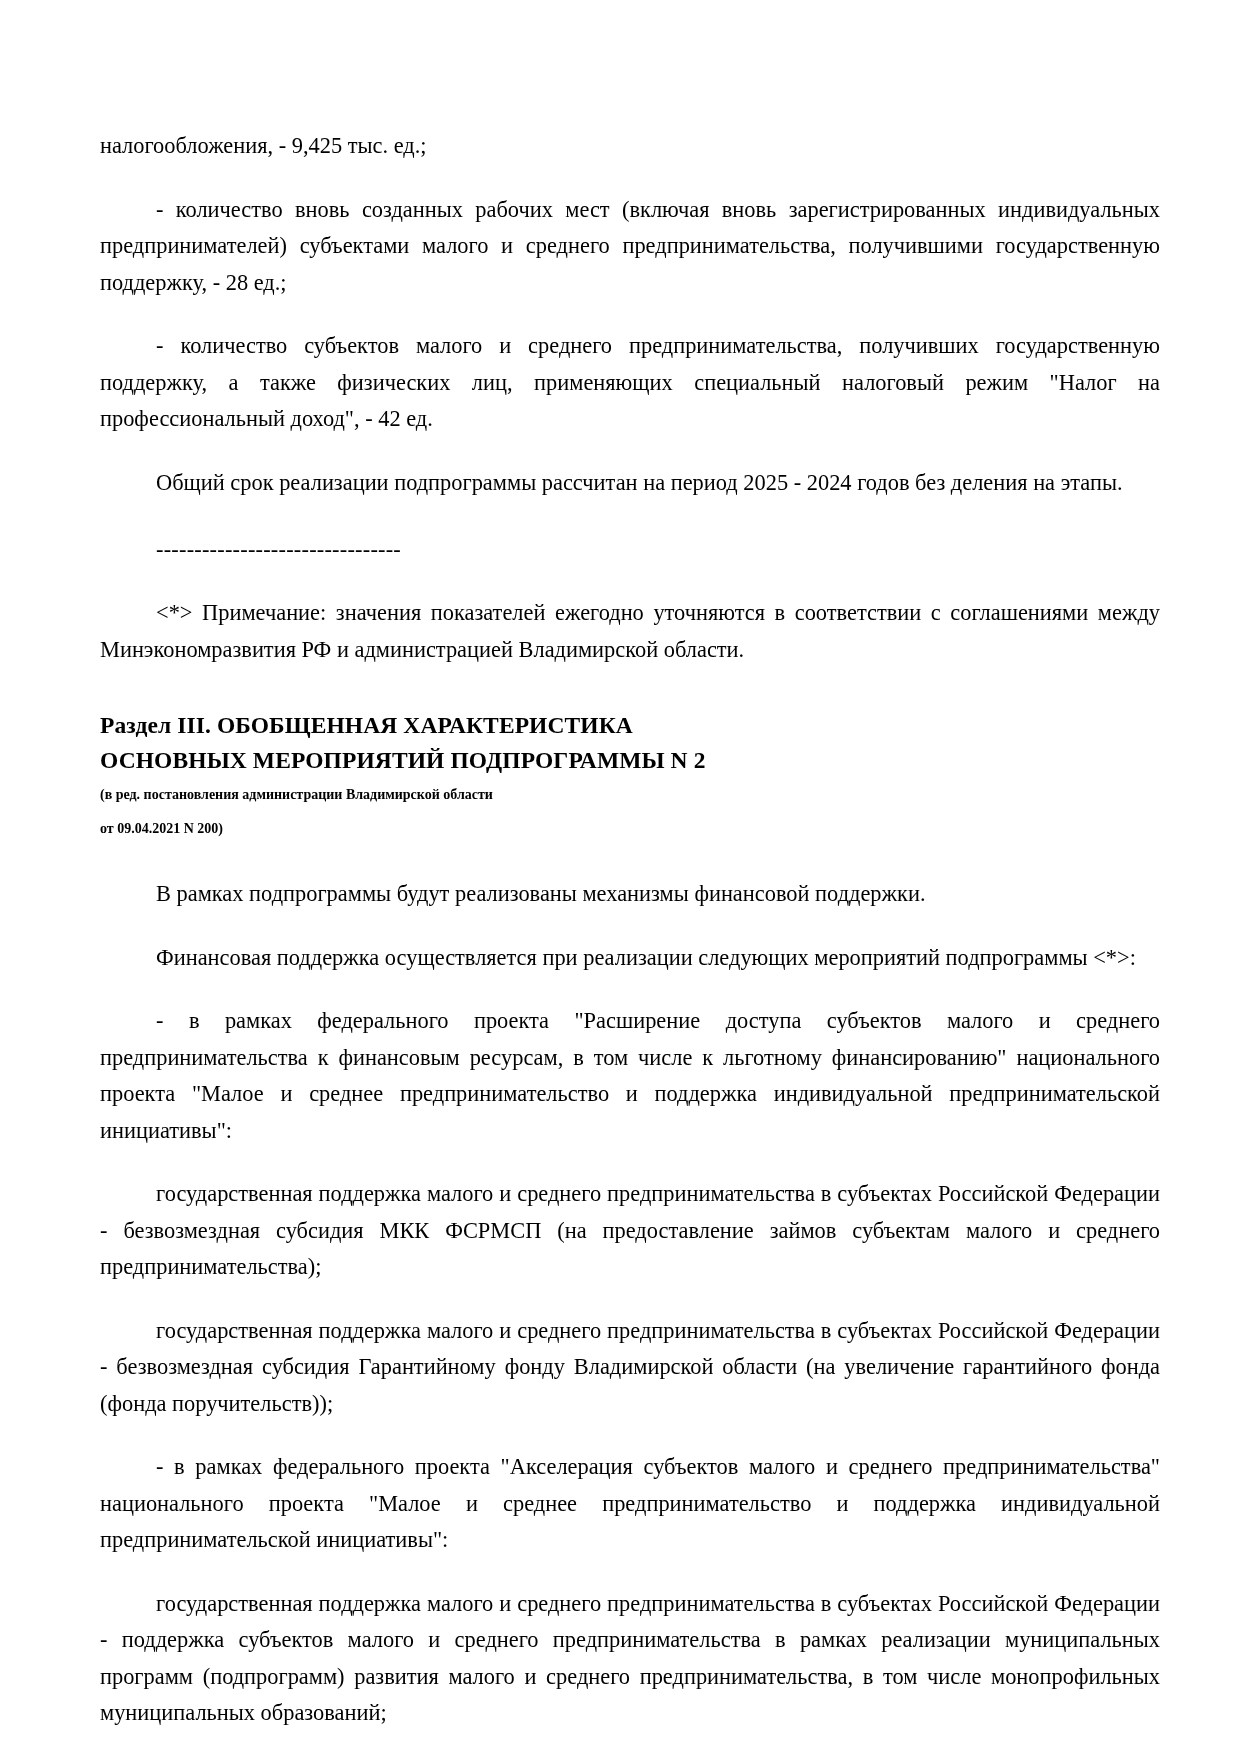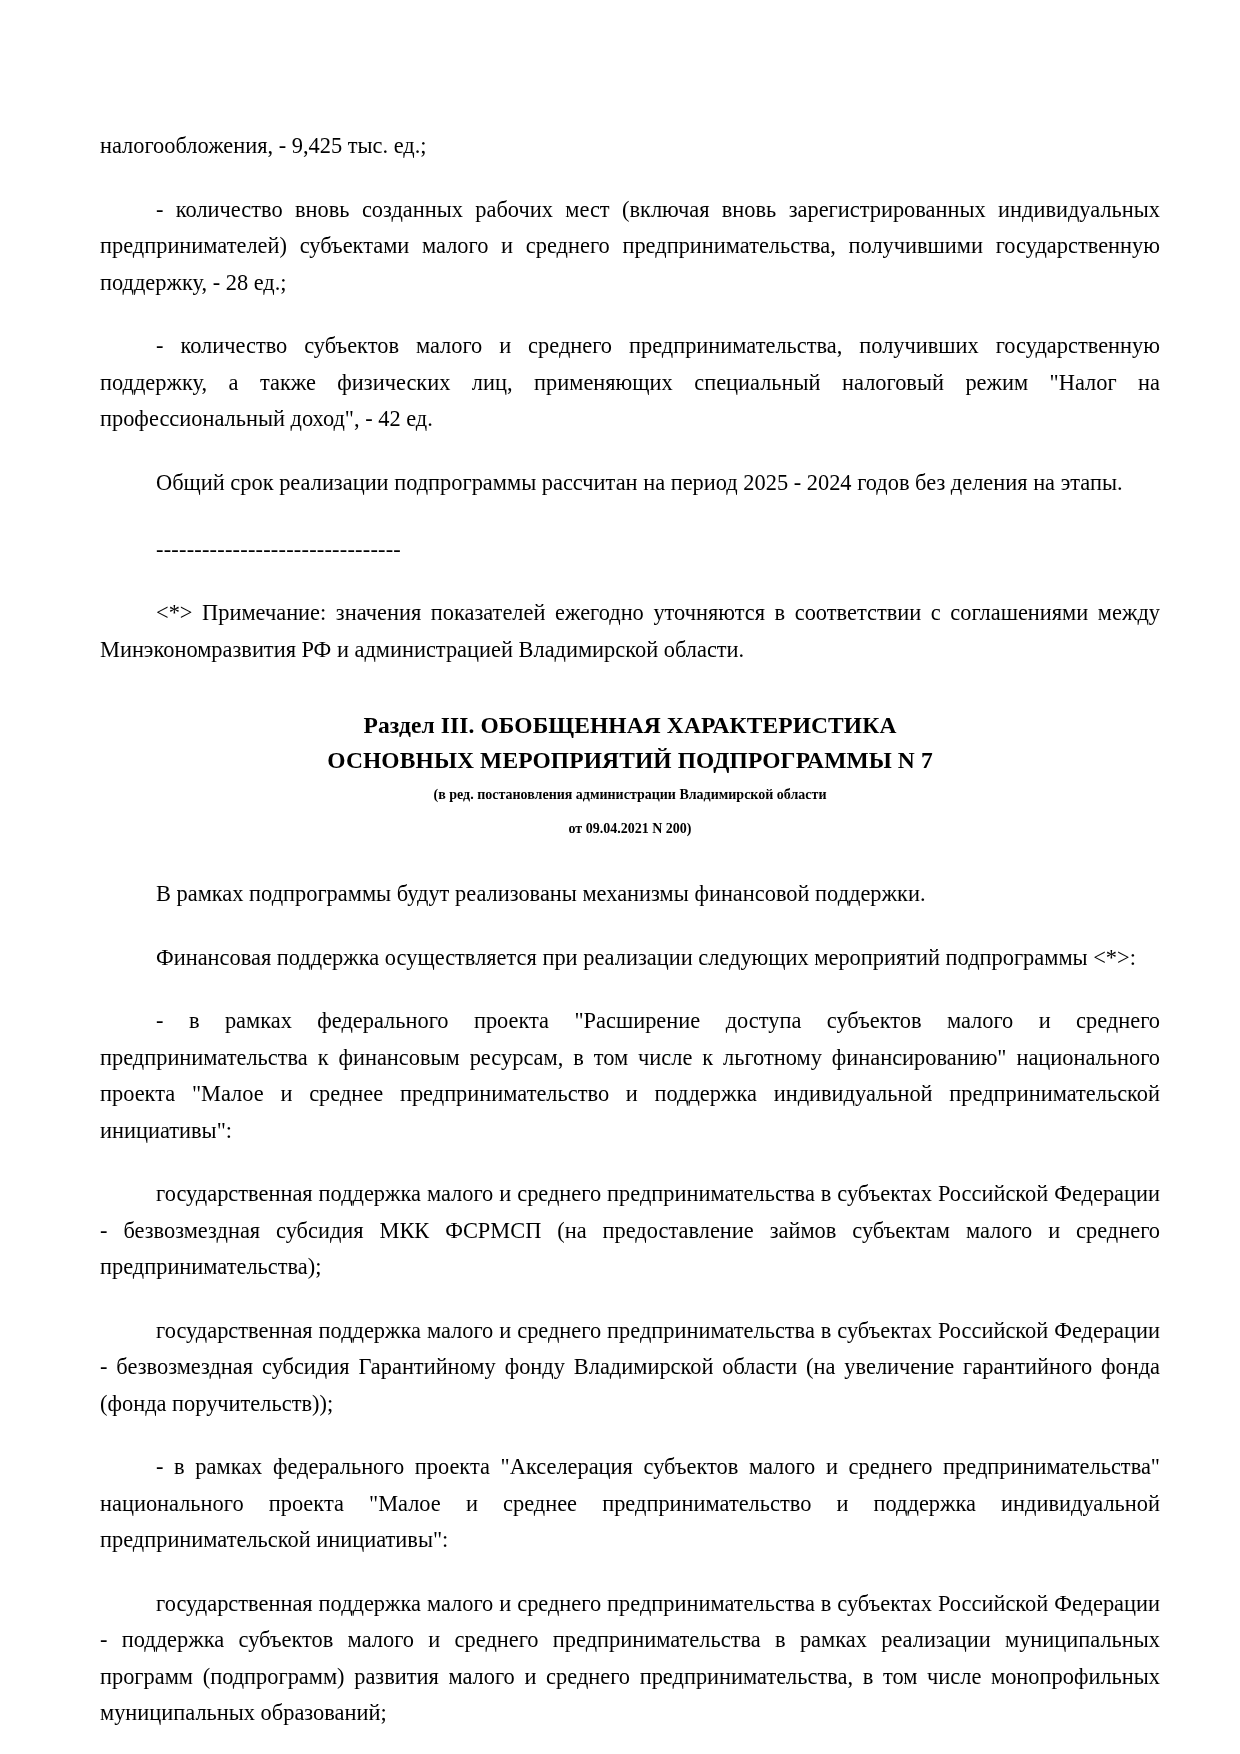--- a/index.html
+++ b/index.html
@@ -41,21 +41,20 @@
   .sep {
     margin: 34px 0 30px 0;
     font-size: 22.4px;
     line-height: 30px;
     padding-left: 56px;
     letter-spacing: 0.2px;
     white-space: pre;
   }
   .heading-block {
     margin: 40px 0 30px 0;
-    text-align: center;
   }
   .heading-main {
     font-size: 23.5px;
     font-weight: bold;
     line-height: 35px;
     margin: 0;
     letter-spacing: 0.1px;
   }
   .heading-sub {
     font-size: 14px;
@@ -77,21 +76,21 @@
     <p class="para indent">- количество субъектов малого и среднего предпринимательства, получивших государственную поддержку, а также физических лиц, применяющих специальный налоговый режим "Налог на профессиональный доход", - 42 ед.</p>
 
     <p class="para indent">Общий срок реализации подпрограммы рассчитан на период 2025 - 2024 годов без деления на этапы.</p>
 
     <div class="sep">--------------------------------</div>
 
     <p class="para indent">&lt;*&gt; Примечание: значения показателей ежегодно уточняются в соответствии с соглашениями между Минэкономразвития РФ и администрацией Владимирской области.</p>
 
     <div class="heading-block">
       <div class="heading-main">Раздел III. ОБОБЩЕННАЯ ХАРАКТЕРИСТИКА</div>
-      <div class="heading-main">ОСНОВНЫХ МЕРОПРИЯТИЙ ПОДПРОГРАММЫ N 7</div>
+      <div class="heading-main">ОСНОВНЫХ МЕРОПРИЯТИЙ ПОДПРОГРАММЫ N 2</div>
       <div class="heading-sub">(в ред. постановления администрации Владимирской области</div>
       <div class="heading-sub">от 09.04.2021 N 200)</div>
     </div>
 
     <p class="para indent">В рамках подпрограммы будут реализованы механизмы финансовой поддержки.</p>
 
     <p class="para indent">Финансовая поддержка осуществляется при реализации следующих мероприятий подпрограммы &lt;*&gt;:</p>
 
     <p class="para indent">- в рамках федерального проекта "Расширение доступа субъектов малого и среднего предпринимательства к финансовым ресурсам, в том числе к льготному финансированию" национального проекта "Малое и среднее предпринимательство и поддержка индивидуальной предпринимательской инициативы":</p>
 

